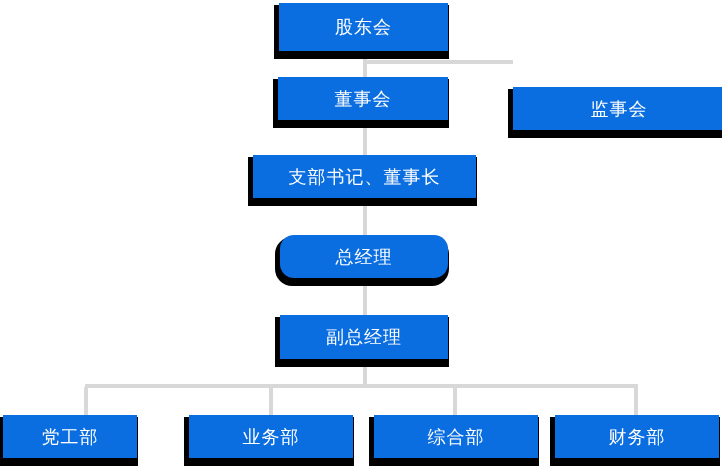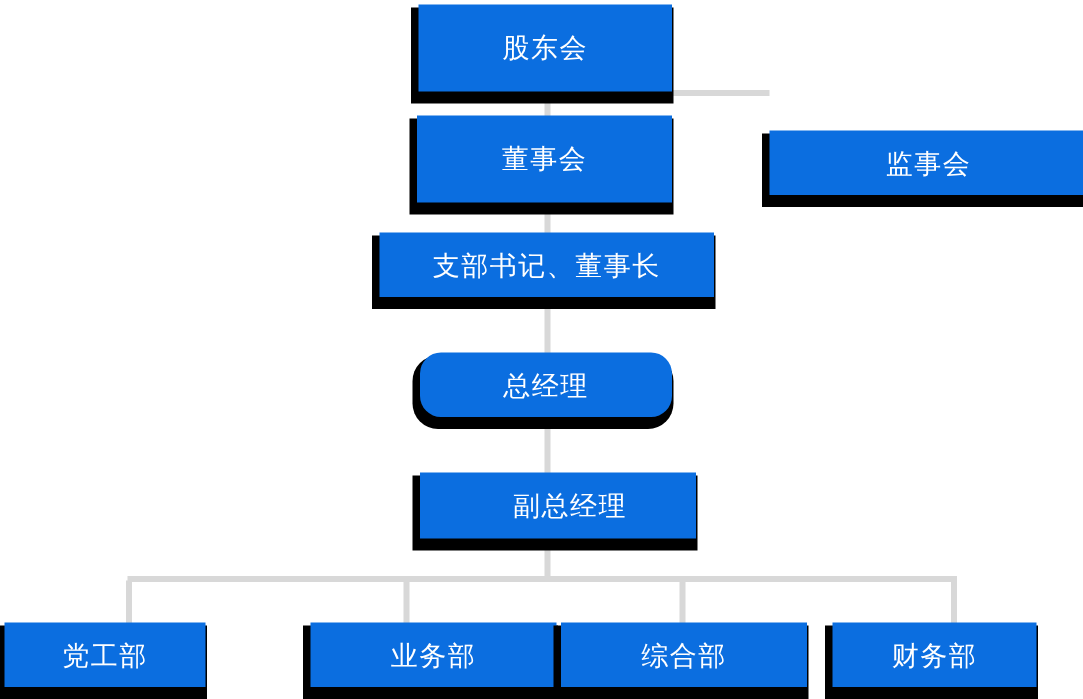--- a/index.html
+++ b/index.html
@@ -26,30 +26,30 @@
     display: flex;
     align-items: center;
     justify-content: center;
     font-size: 18px;
     letter-spacing: 1px;
     z-index: 2;
     white-space: nowrap;
   }
 
   
-  .n-shareholders { left: 279px; top: 3px;   width: 169px; height: 58px; text-align: right; }
+  .n-shareholders { left: 279px; top: 3px;   width: 169px; height: 48px; text-align: right; }
   .n-supervisory  { left: 513px; top: 40px;  width: 212px; height: 43px; margin-top: 47px; }
-  .n-board        { left: 278px; top: 77px;  width: 170px; height: 58px; justify-content: center; }
+  .n-board        { left: 278px; top: 77px;  width: 170px; height: 43px; justify-content: center; }
   .n-secretary    { left: 253px; top: 155px; width: 223px; height: 43px; justify-content: center; }
   .n-gm           { left: 280px; top: 235px; width: 168px; height: 43px; border-radius: 14px; }
-  .n-dgm          { left: 280px; top: 315px; width: 168px; height: 44px; padding-left: 16px; }
+  .n-dgm          { left: 280px; top: 315px; width: 168px; height: 44px; }
   .n-party        { left: 3px;   top: 415px; width: 134px; height: 43px; }
-  .n-business     { left: 207px; top: 415px; width: 164px; height: 43px; }
+  .n-business     { left: 189px; top: 415px; width: 164px; height: 43px; }
   .n-general      { left: 374px; top: 415px; width: 164px; height: 43px; }
-  .n-finance      { left: 555px; top: 415px; width: 136px; height: 43px; }
+  .n-finance      { left: 555px; top: 415px; width: 164px; height: 43px; }
 
   
   .l-v1   { left: 363px; top: 45px;  width: 4px;   height: 33px; }
   .l-hsup { left: 365px; top: 60px;  width: 148px; height: 4px;  }
   .l-v2   { left: 363px; top: 119px; width: 4px;   height: 37px; }
   .l-v3   { left: 363px; top: 197px; width: 4px;   height: 39px; }
   .l-v4   { left: 363px; top: 277px; width: 4px;   height: 39px; }
   .l-v5   { left: 363px; top: 358px; width: 4px;   height: 29px; }
   .l-h2   { left: 85px;  top: 384px; width: 553px; height: 4px;  }
   .l-d1   { left: 84px;  top: 387px; width: 4px;   height: 29px; }

